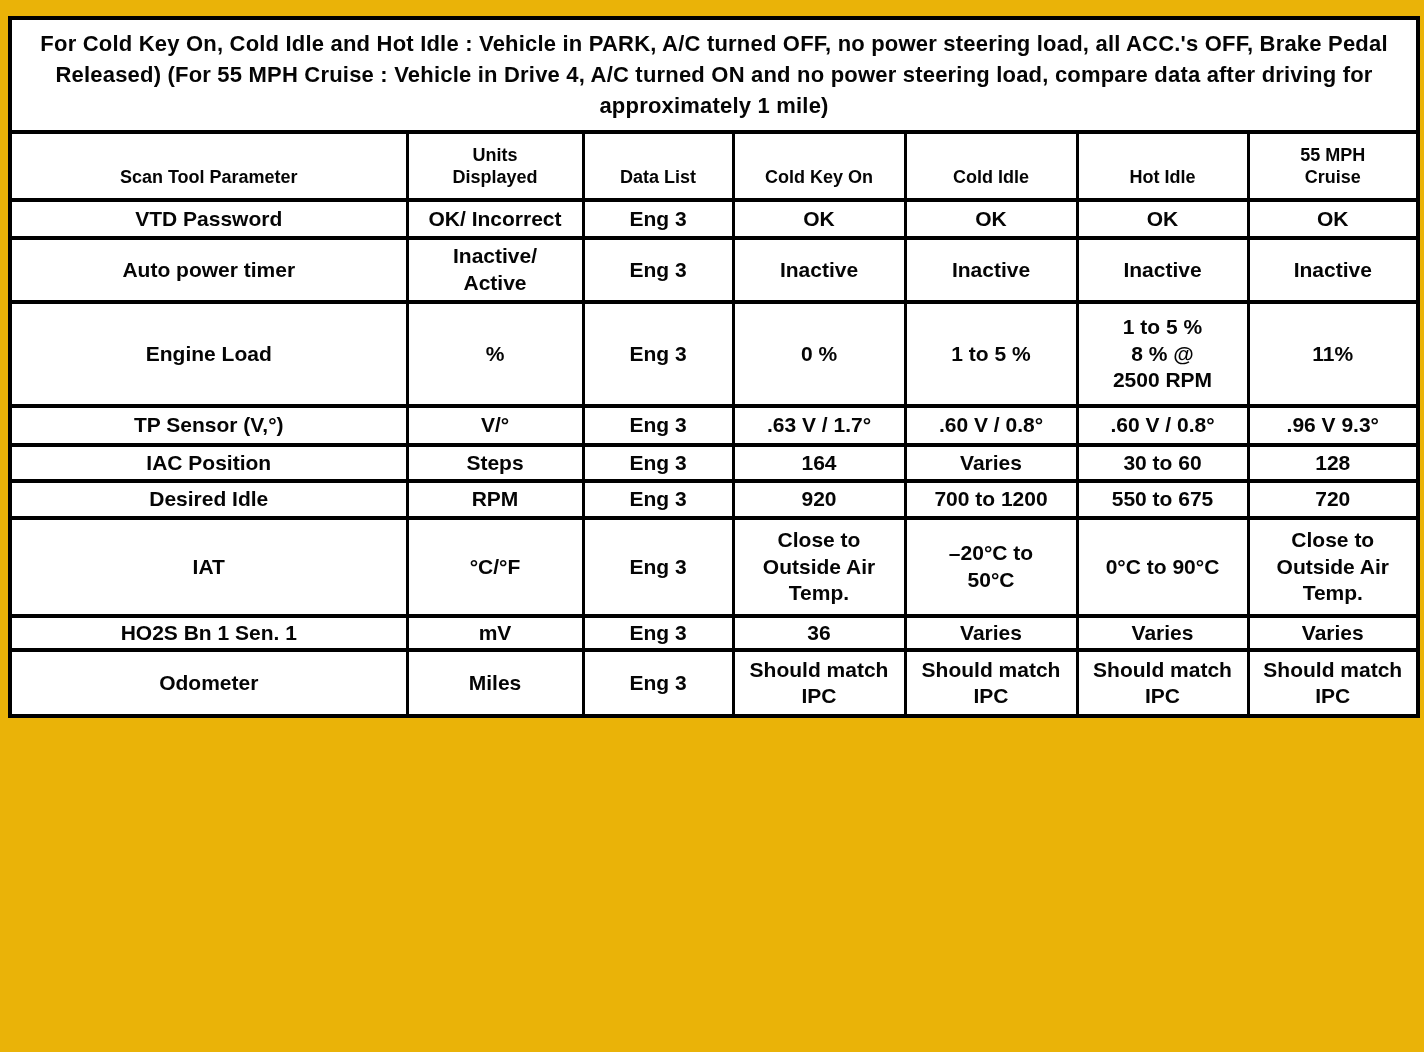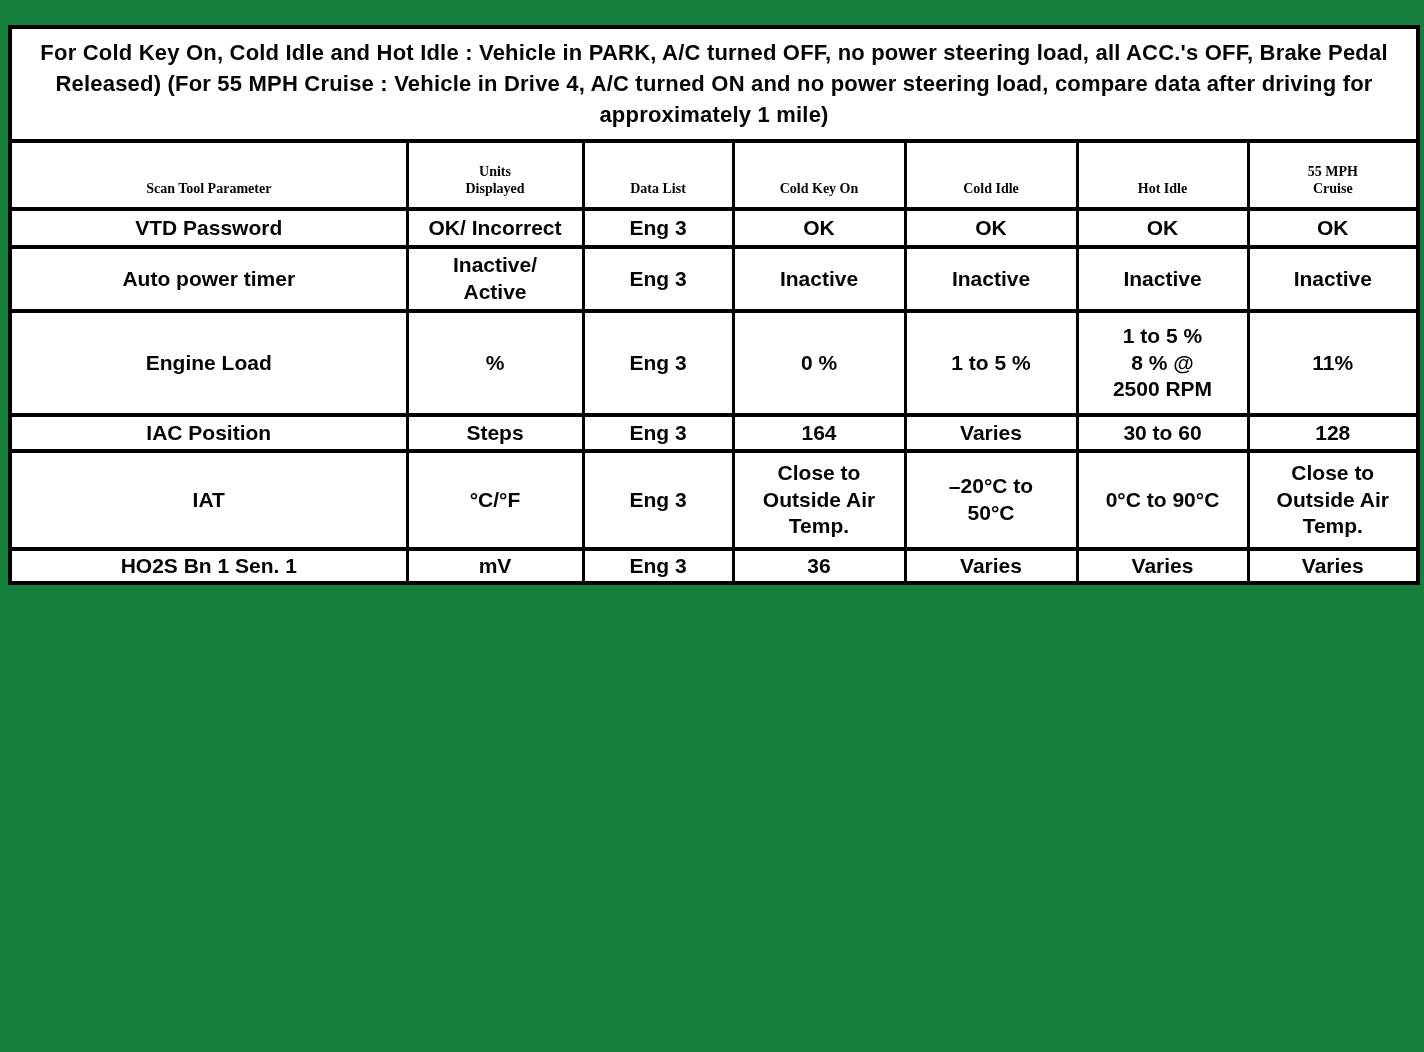--- a/index.html
+++ b/index.html
@@ -1,21 +1,21 @@
 <!DOCTYPE html>
 <html><head>
 <meta charset="utf-8">
 <style>
   html, body { margin: 0; padding: 0; background: #ffffff; }
   .page {
     width: 1424px;
     height: 1052px;
     box-sizing: border-box;
-    background: #15803d;
-    padding: 25px 8px 6px 8px;
+    background: #eab308;
+    padding: 16px 8px 6px 8px;
     font-family: "Liberation Sans", sans-serif;
     font-weight: bold;
     color: #050505;
   }
   table.scan-table {
     border-collapse: collapse;
     table-layout: fixed;
     width: 1408px;
     background: #ffffff;
   }
@@ -35,22 +35,21 @@
   .scan-table { border: 4px solid #000; }
   .note-row td {
     font-size: 22px;
     line-height: 1.42;
     padding: 8px 24px;
     letter-spacing: 0.2px;
   }
   .head-row th {
     vertical-align: bottom;
     padding-bottom: 9px;
-    font-size: 14px;
-    font-family: Liberation Serif, serif;
+    font-size: 18px;
   }
   .param { font-size: 21px; }
   
   col.c0 { width: 397px; }
   col.c1 { width: 176px; }
   col.c2 { width: 150px; }
   col.c3 { width: 172px; }
   col.c4 { width: 172px; }
   col.c5 { width: 171px; }
   col.c6 { width: 170px; }
@@ -115,31 +114,49 @@
       <td>%</td>
       <td>Eng 3</td>
       <td>0 %</td>
       <td>1 to 5 %</td>
       <td>1 to 5 %
 8 % @
 2500 RPM</td>
       <td>11%</td>
     </tr>
 
+    <tr style="height:39px">
+      <td class="param">TP Sensor (V,°)</td>
+      <td>V/°</td>
+      <td>Eng 3</td>
+      <td>.63 V / 1.7°</td>
+      <td>.60 V / 0.8°</td>
+      <td>.60 V / 0.8°</td>
+      <td>.96 V 9.3°</td>
+    </tr>
 
     <tr style="height:36px">
       <td class="param">IAC Position</td>
       <td>Steps</td>
       <td>Eng 3</td>
       <td>164</td>
       <td>Varies</td>
       <td>30 to 60</td>
       <td>128</td>
     </tr>
 
+    <tr style="height:37px">
+      <td class="param">Desired Idle</td>
+      <td>RPM</td>
+      <td>Eng 3</td>
+      <td>920</td>
+      <td>700 to 1200</td>
+      <td>550 to 675</td>
+      <td>720</td>
+    </tr>
 
 
     <tr style="height:98px">
       <td class="param">IAT</td>
       <td>°C/°F</td>
       <td>Eng 3</td>
       <td>Close to
 Outside Air
 Temp.</td>
       <td>–20°C to
@@ -155,16 +172,29 @@
       <td>mV</td>
       <td>Eng 3</td>
       <td>36</td>
       <td>Varies</td>
       <td>Varies</td>
       <td>Varies</td>
     </tr>
 
 
 
+    <tr style="height:66px">
+      <td class="param">Odometer</td>
+      <td>Miles</td>
+      <td>Eng 3</td>
+      <td>Should match
+IPC</td>
+      <td>Should match
+IPC</td>
+      <td>Should match
+IPC</td>
+      <td>Should match
+IPC</td>
+    </tr>
 
   </tbody>
     </table>
 </div>
 
 </body></html>

